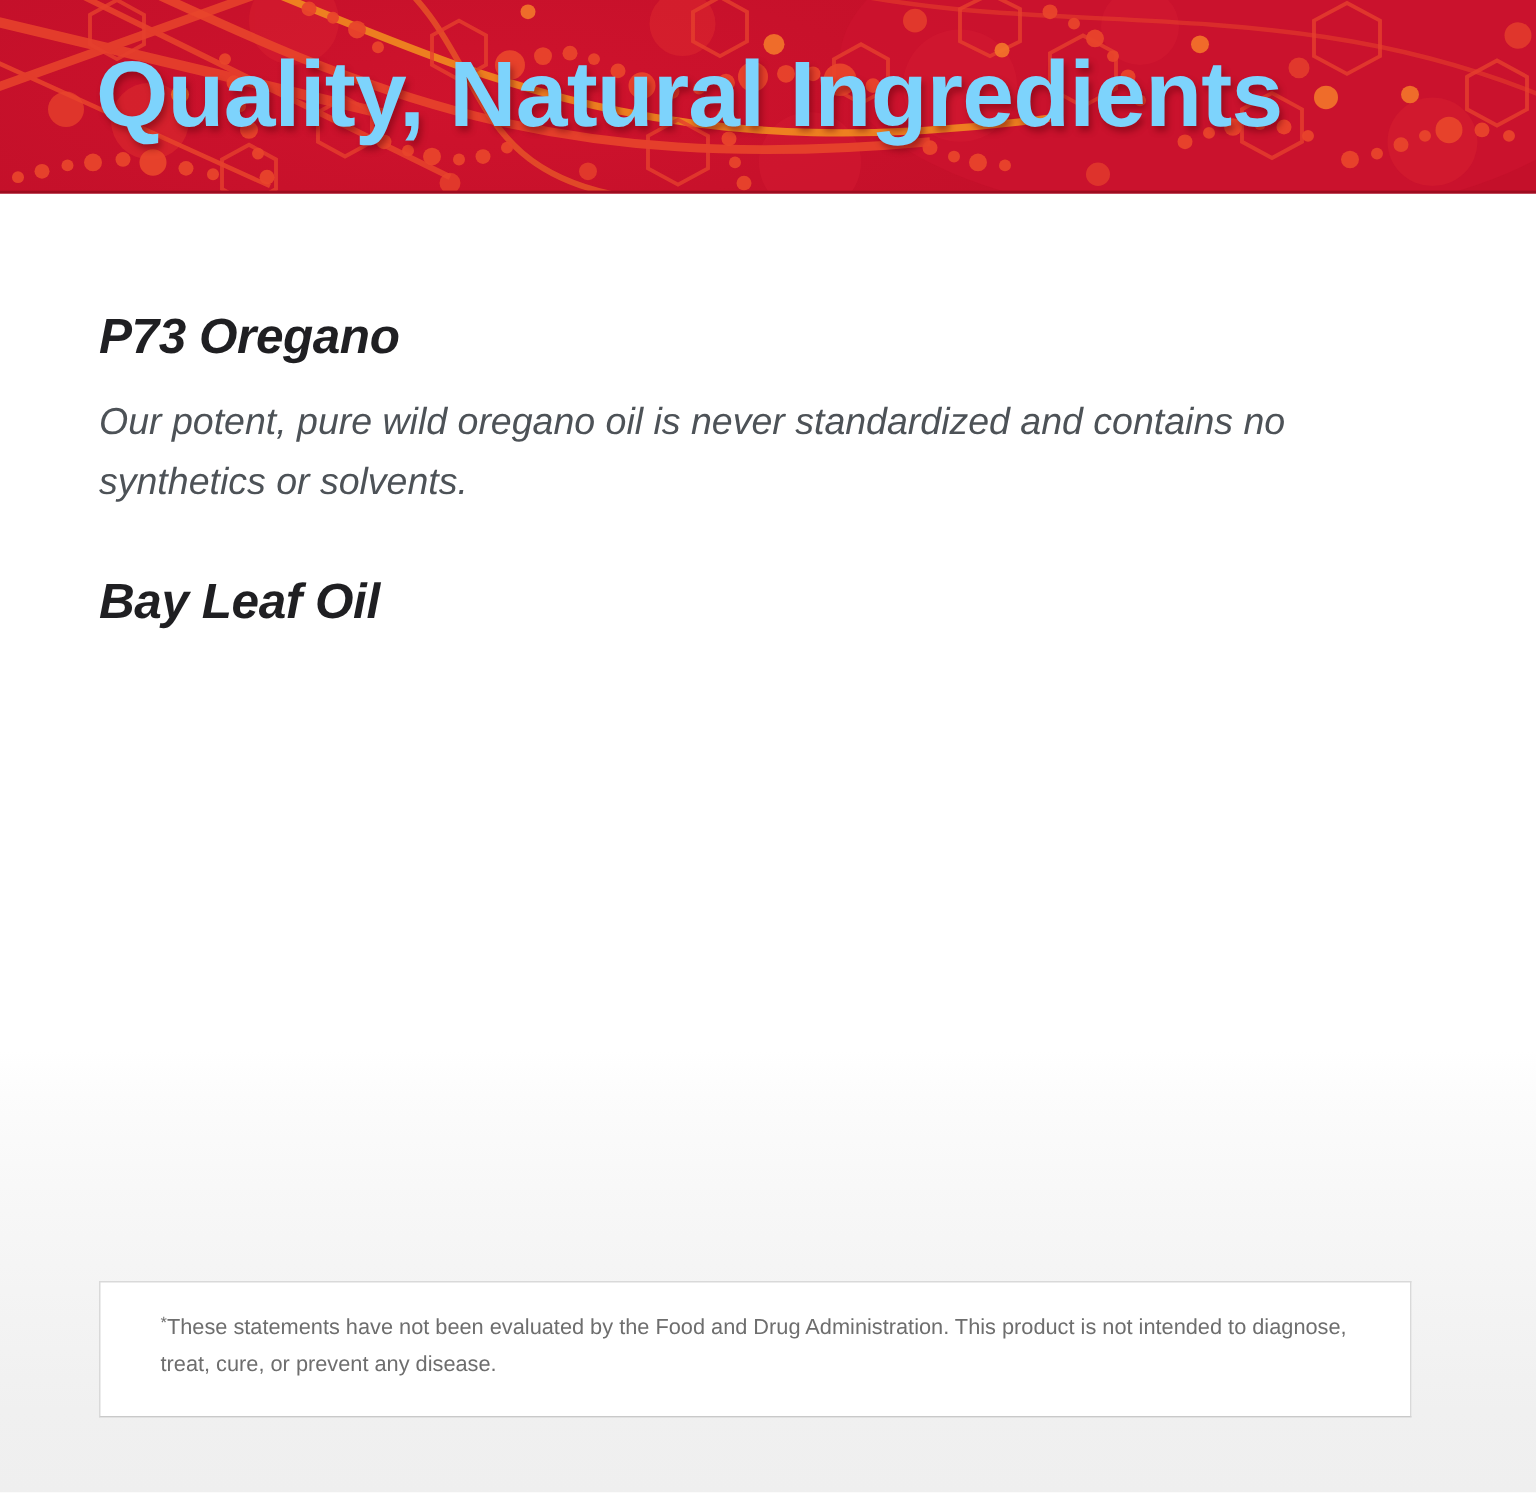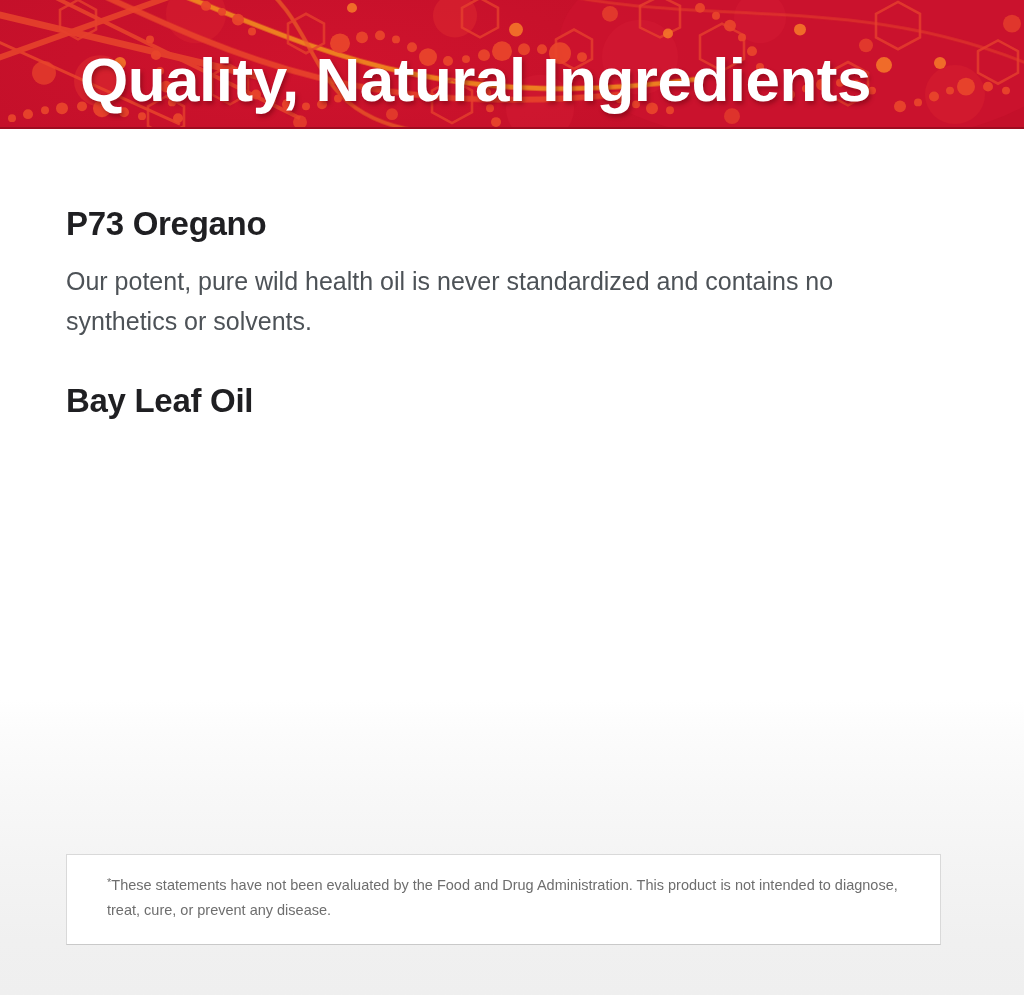--- a/index.html
+++ b/index.html
@@ -46,41 +46,42 @@
     inset: 0;
     width: 100%;
     height: 100%;
     display: block;
   }
   .banner-title {
     position: absolute;
     left: 64px;
     top: 50%;
     transform: translateY(-50%);
-    margin: 16px;
-    color: #ffffff;
+    margin: 0;
+    color: #7dd3fc;
     font-family: "Liberation Sans", sans-serif;
     font-weight: bold;
     font-size: 62px;
     line-height: 1;
     letter-spacing: -0.5px;
     text-shadow: 2px 3px 4px rgba(90,0,10,0.45);
     white-space: nowrap;
     z-index: 3;
   }
 
   
   .content {
     position: absolute;
     left: 66px;
     top: 205px;
     width: 890px;
   }
   .section {
     margin-bottom: 40px;
+    font-style: italic;
   }
   .section:last-child { margin-bottom: 0; }
 
   .section-heading {
     margin: 0 0 18px 0;
     font-family: "Liberation Sans", sans-serif;
     font-size: 33px;
     font-weight: bold;
     line-height: 1.15;
     color: #1f1f22;
@@ -279,21 +280,21 @@
     </g>
   </svg>
 
   <h1 class="banner-title">Quality, Natural Ingredients</h1>
 </header>
 
 <main class="content">
 
   <section class="section">
     <h2 class="section-heading">P73 Oregano</h2>
-    <p class="section-body">Our potent, pure wild health oil is never standardized and contains no synthetics or solvents.</p>
+    <p class="section-body">Our potent, pure wild oregano oil is never standardized and contains no synthetics or solvents.</p>
   </section>
 
   <section class="section">
     <h2 class="section-heading">Bay Leaf Oil</h2>
   </section>
 
 </main>
 
 <aside class="disclaimer">
   <p class="disclaimer-text"><span class="star">*</span><span>These statements have not been evaluated by the Food and Drug Administration. This product is not intended to diagnose, treat, cure, or prevent any disease.</span></p>

